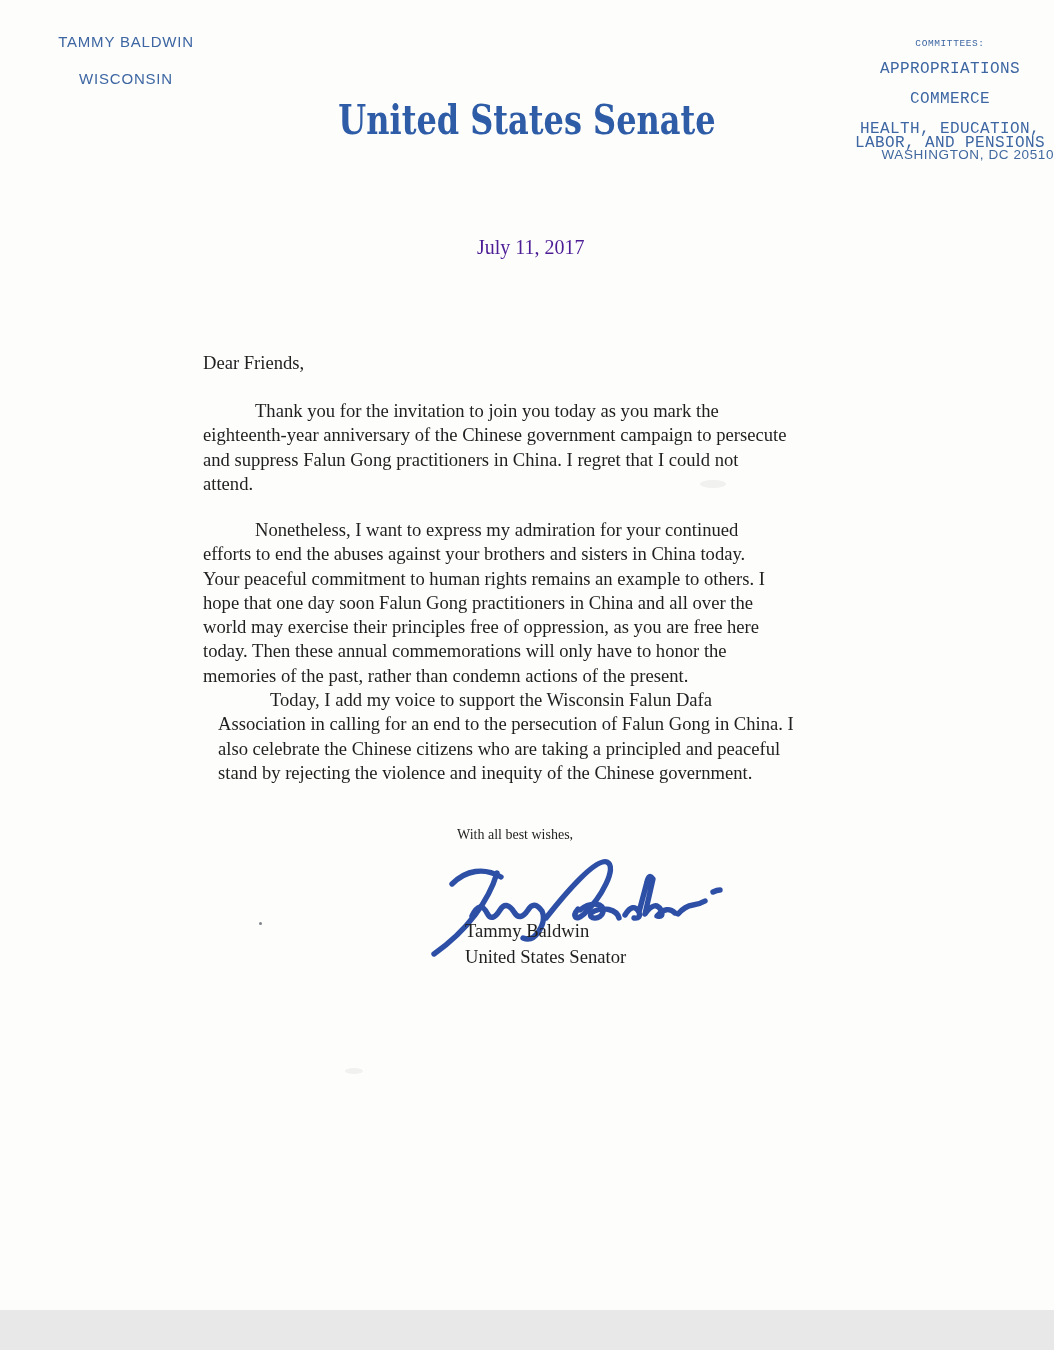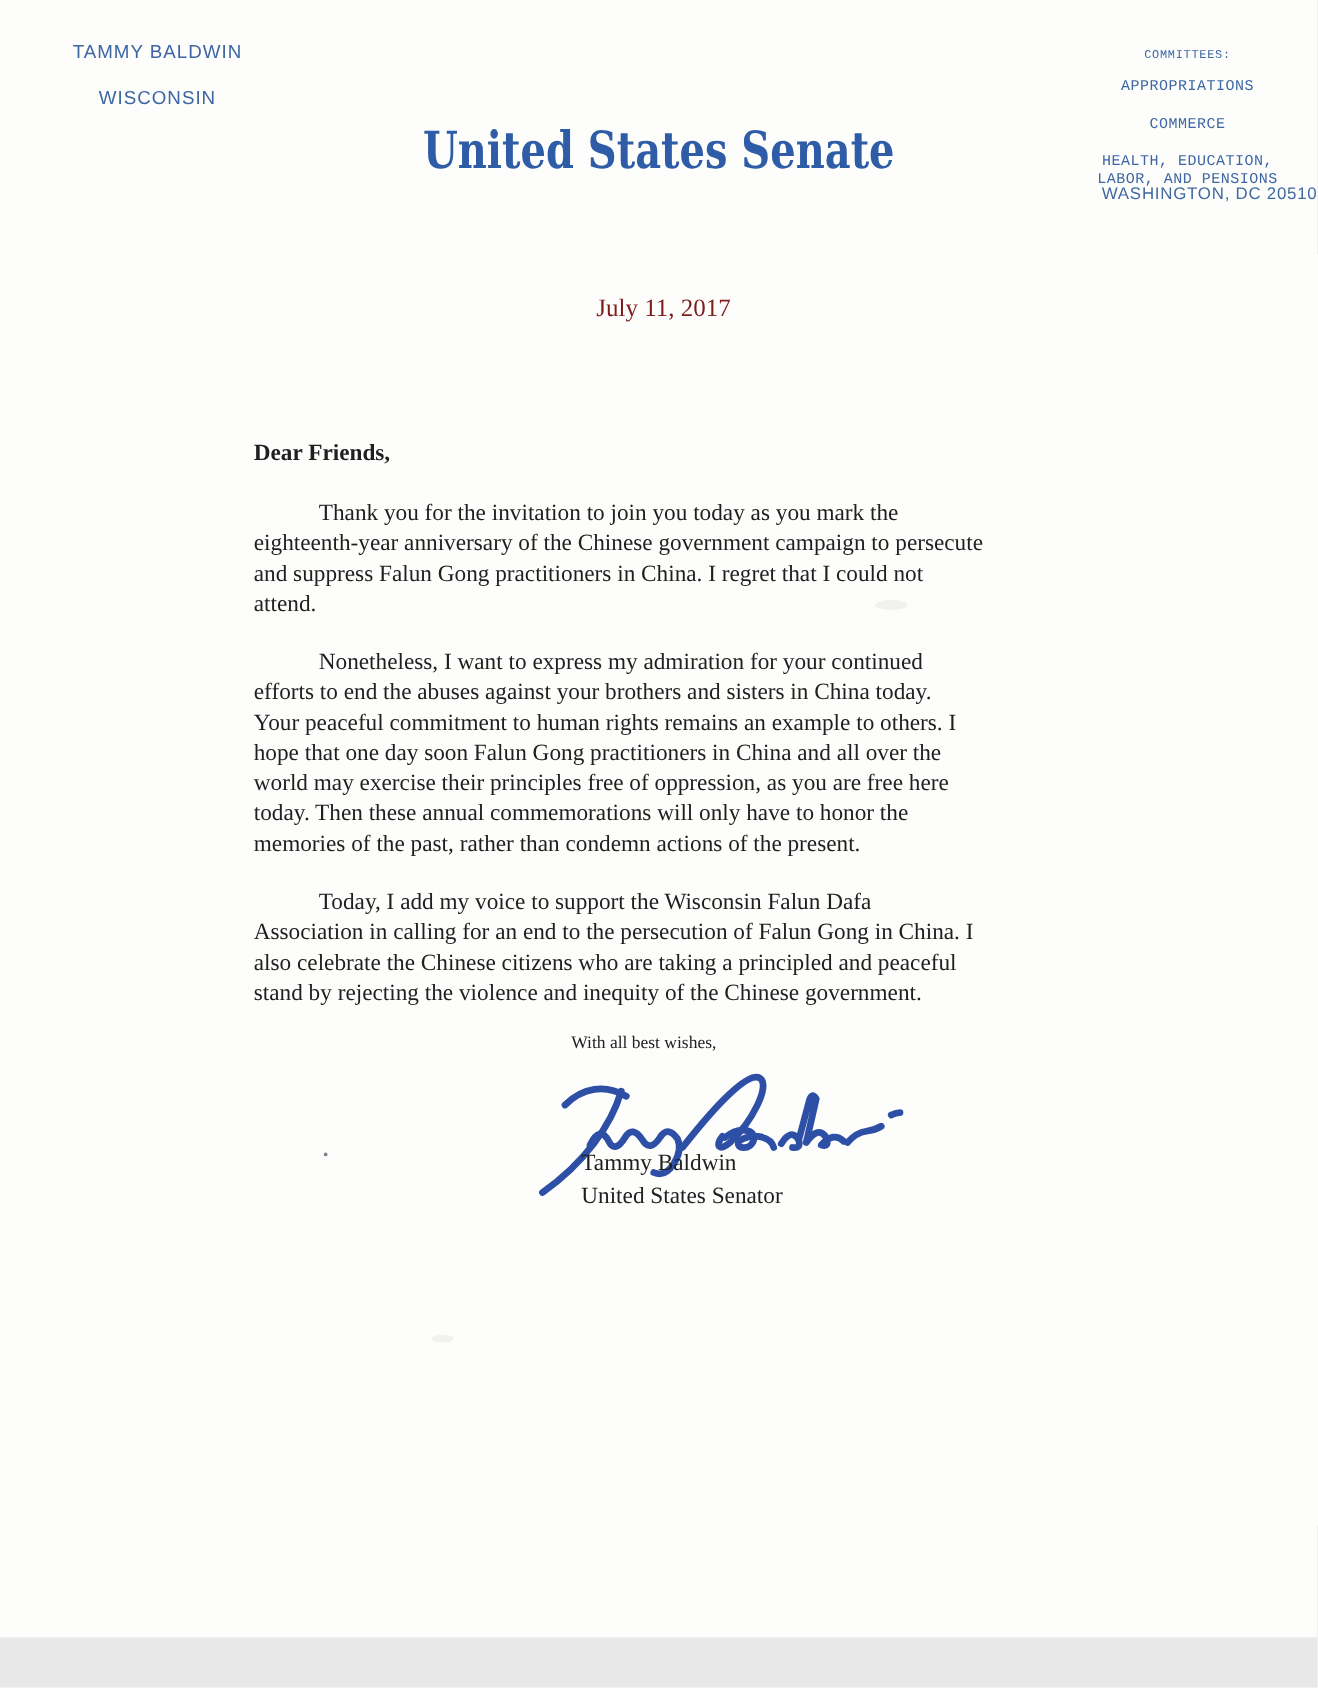--- a/index.html
+++ b/index.html
@@ -44,21 +44,21 @@
     text-align: center;
     color: #3d66a2;
     font-family: Liberation Mono, monospace;
   }
   .committees-label {
     font-size: 9.5px;
     letter-spacing: 0.6px;
     margin-bottom: 13px;
   }
   .committee-item {
-    font-size: 12px;
+    font-size: 16px;
     letter-spacing: 0.4px;
     margin-bottom: 16px;
     line-height: 14px;
     white-space: pre-line;
   }
   .masthead {
     position: absolute;
     left: 0;
     top: 96px;
     width: 1054px;
@@ -81,35 +81,35 @@
     font-family: "Liberation Sans", sans-serif;
     font-size: 13.5px;
     letter-spacing: 0.6px;
   }
   
   .date-line {
     position: absolute;
     left: 477px;
     top: 236px;
     font-size: 20px;
-    color: #7f1d1d;
+    color: #4c1d95;
   }
   .body-text {
     position: absolute;
     left: 203px;
     width: 680px;
     font-size: 18.6px;
     line-height: 24.3px;
     color: #1f1f1f;
     white-space: pre-line;
   }
-  .salutation { top: 351px; font-weight: bold; }
+  .salutation { top: 351px; }
   .para-1 { top: 399px; text-indent: 52px; }
   .para-2 { top: 518px; text-indent: 52px; }
-  .para-3 { top: 710px; text-indent: 52px; }
+  .para-3 { top: 688px; text-indent: 52px; margin-left: 15px; }
   .closing {
     position: absolute;
     left: 457px;
     top: 827px;
     font-size: 14px;
     color: #1f1f1f;
   }
   .signature-svg {
     position: absolute;
     left: 426px;

